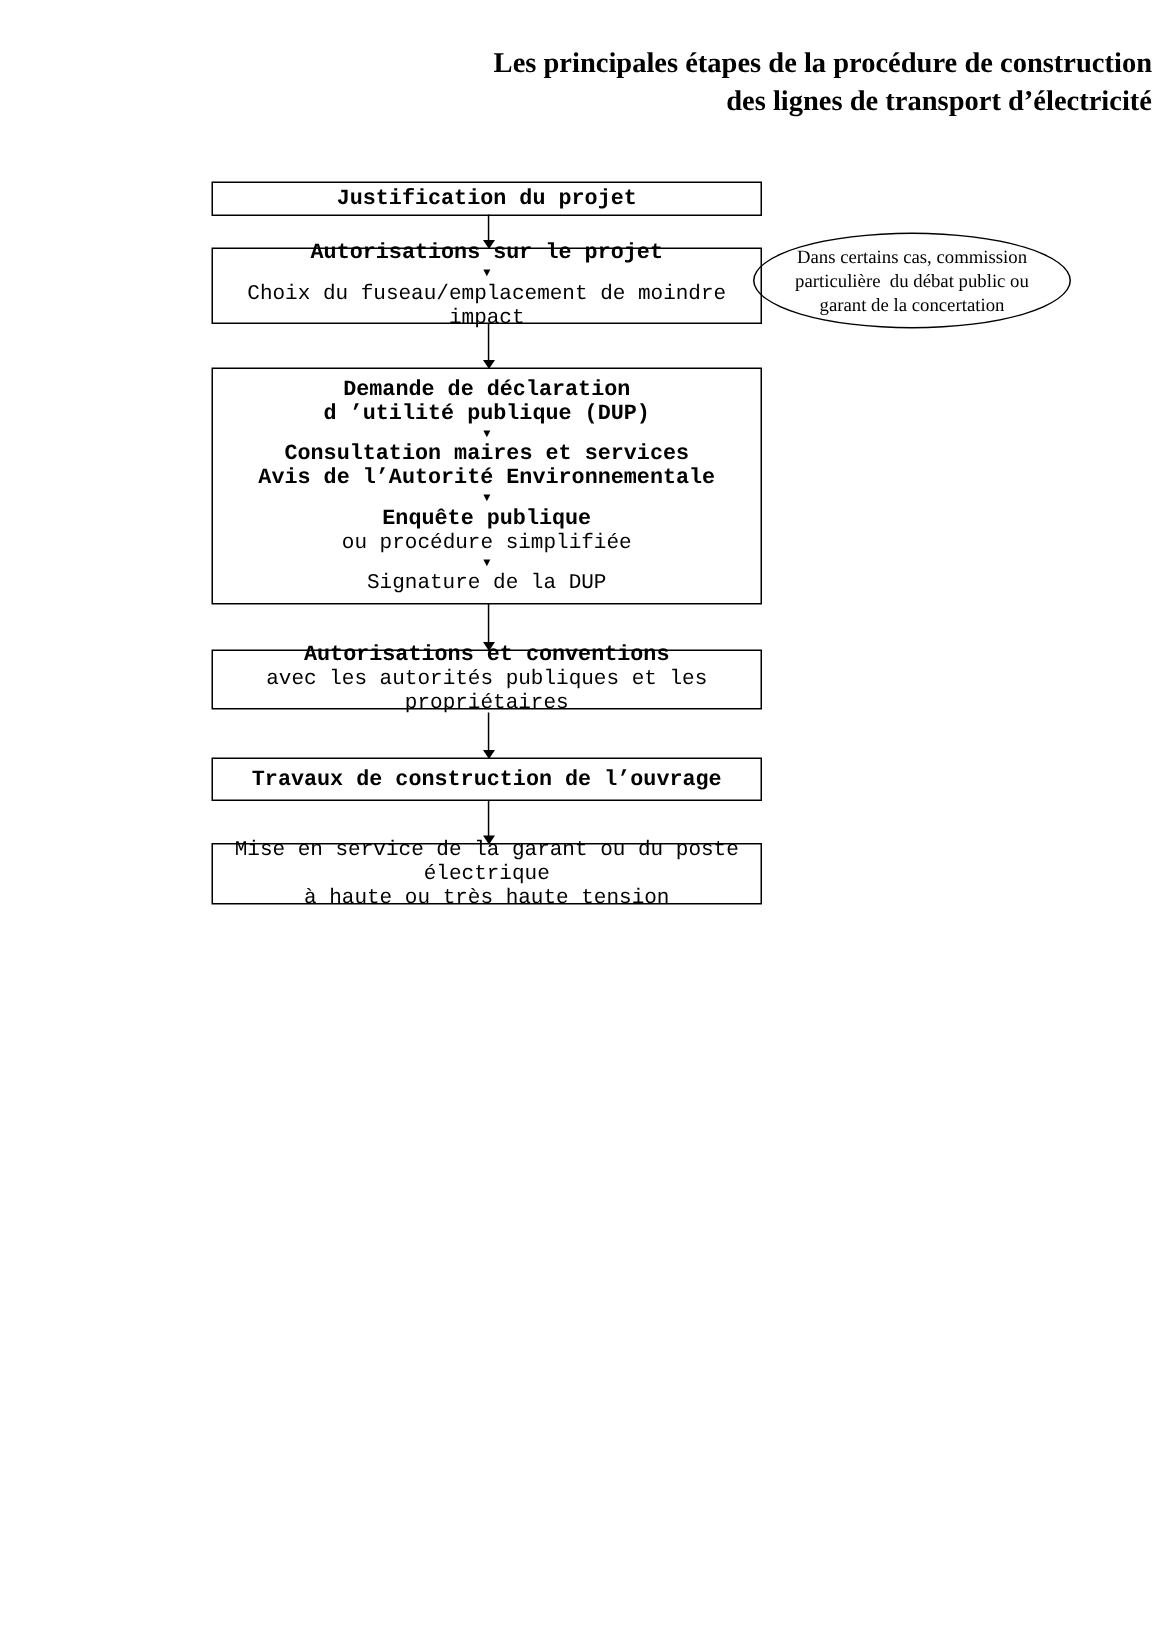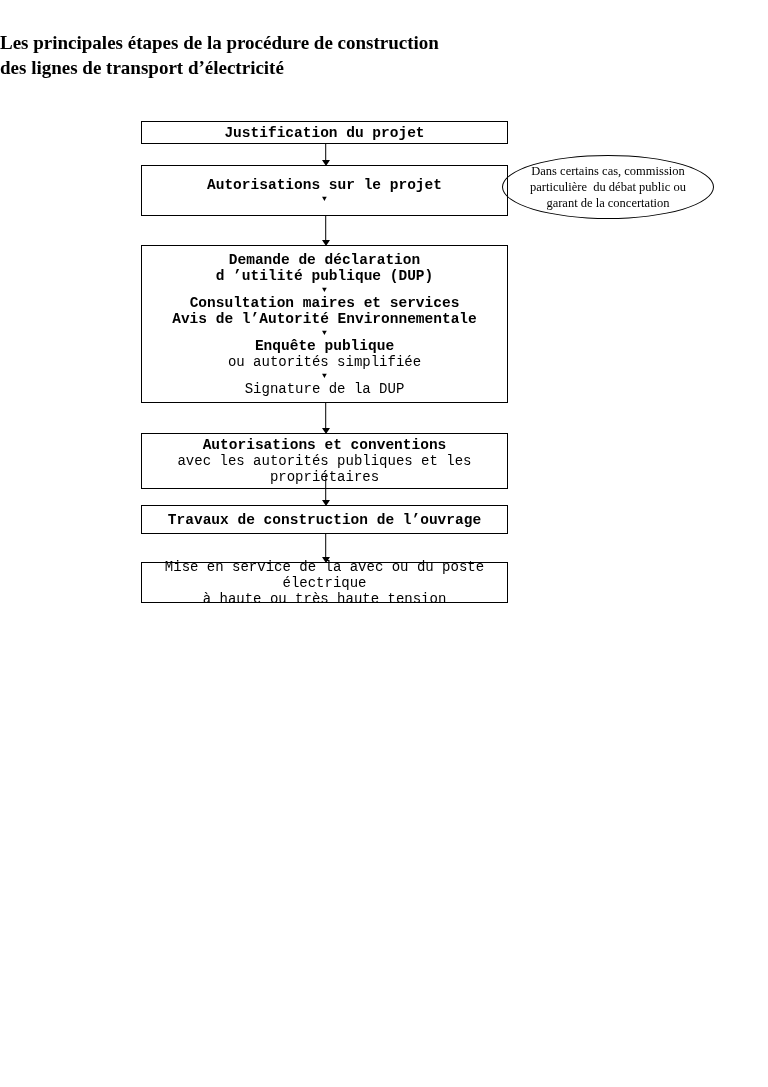--- a/index.html
+++ b/index.html
@@ -13,21 +13,21 @@
     overflow: hidden;
   }
   .t { white-space: pre-wrap; }
 
   
   .title {
     position: absolute;
     top: 30px;
     left: 0;
     width: 768px;
-    text-align: left;
+    text-align: right;
     font-weight: bold;
     font-size: 19px;
     line-height: 25px;
   }
 
   
   .fbox {
     position: absolute;
     left: 141px;
     width: 367px;
@@ -46,21 +46,21 @@
   .tri {
     font-size: 8px;
     line-height: 11px;
     letter-spacing: 0;
     color: #000000;
   }
 
   #box-justification   { top: 121px; height: 23px; }
   #box-concertation    { top: 165px; height: 51px; }
   #box-dup             { top: 245px; height: 158px; }
-  #box-autorisations   { top: 433px; height: 56px; }
+  #box-autorisations   { top: 433px; height: 40px; }
   #box-travaux         { top: 505px; height: 29px; }
   #box-mise-en-service { top: 562px; height: 41px; }
 
   
   .connector { position: absolute; left: 320px; width: 11px; }
   .connector .stem {
     position: absolute;
     left: 50%;
     transform: translateX(-50%);
     top: 0;
@@ -121,20 +121,21 @@
   </div>
 
   <div class="connector" id="conn-1">
     <div class="stem"></div>
     <div class="head"></div>
   </div>
 
   <div class="fbox" id="box-concertation">
     <div class="b t">Autorisations sur le projet</div>
     <div class="tri">▼</div>
+    <div class="r t">Choix du fuseau/emplacement de moindre impact</div>
   </div>
 
   <div class="ellipse">
     <div class="t">Dans certains cas, commission</div>
     <div class="t">particulière  du débat public ou</div>
     <div class="t">garant de la concertation</div>
   </div>
 
   <div class="connector" id="conn-2">
     <div class="stem"></div>
@@ -142,21 +143,21 @@
   </div>
 
   <div class="fbox" id="box-dup">
     <div class="b t">Demande de déclaration</div>
     <div class="b t">d ’utilité publique (DUP)</div>
     <div class="tri">▼</div>
     <div class="b t">Consultation maires et services</div>
     <div class="b t">Avis de l’Autorité Environnementale</div>
     <div class="tri">▼</div>
     <div class="b t">Enquête publique</div>
-    <div class="r t">ou autorités simplifiée</div>
+    <div class="r t">ou procédure simplifiée</div>
     <div class="tri">▼</div>
     <div class="r t">Signature de la DUP</div>
   </div>
 
   <div class="connector" id="conn-3">
     <div class="stem"></div>
     <div class="head"></div>
   </div>
 
   <div class="fbox" id="box-autorisations">
@@ -172,17 +173,17 @@
   <div class="fbox" id="box-travaux">
     <div class="b t">Travaux de construction de l’ouvrage</div>
   </div>
 
   <div class="connector" id="conn-5">
     <div class="stem"></div>
     <div class="head"></div>
   </div>
 
   <div class="fbox" id="box-mise-en-service">
-    <div class="r t">Mise en service de la avec ou du poste électrique</div>
+    <div class="r t">Mise en service de la garant ou du poste électrique</div>
     <div class="r t">à haute ou très haute tension</div>
   </div>
 
 </div>
 
 </body></html>

